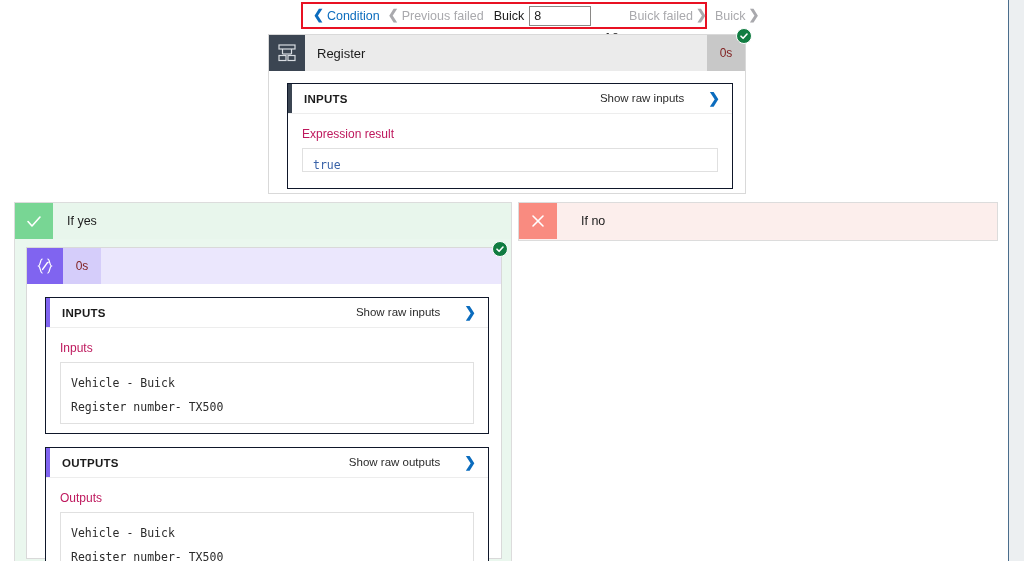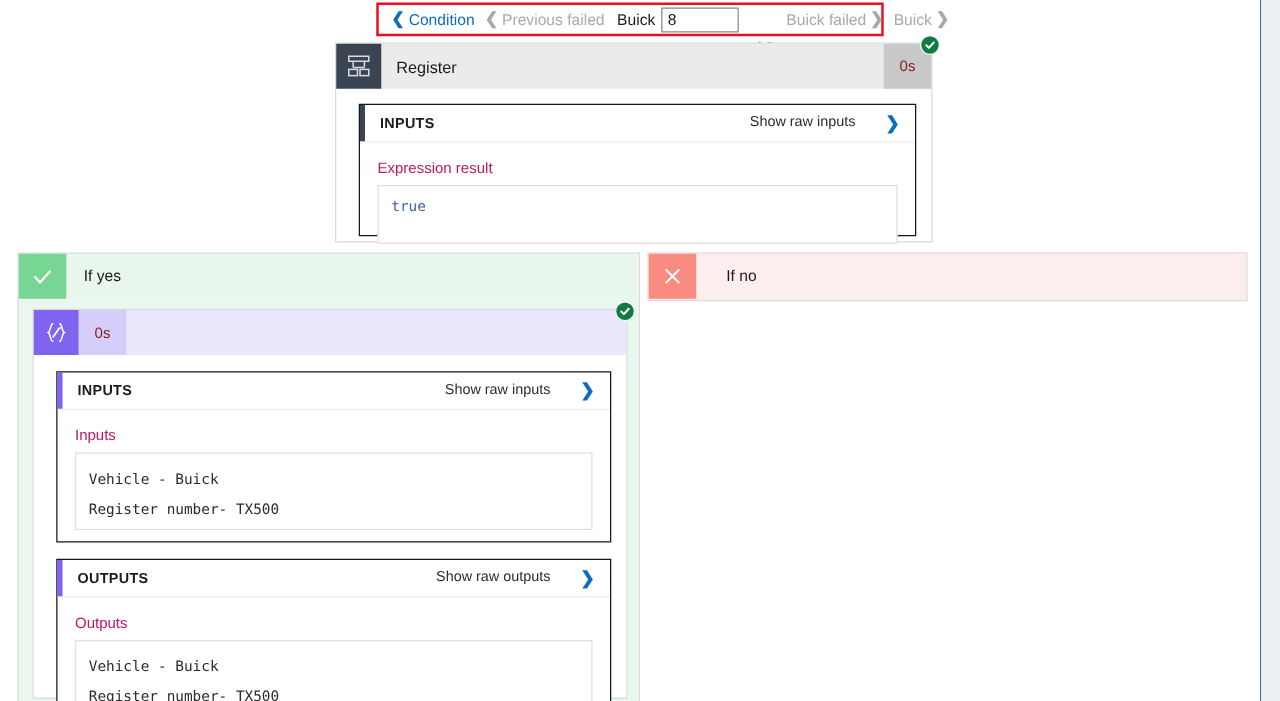--- a/index.html
+++ b/index.html
@@ -293,21 +293,21 @@
       <div class="io-head">
         <span class="io-accent dark"></span>
         <span class="io-label">INPUTS</span>
         <span class="io-raw">
           <span>Show raw inputs</span>
           <span class="chev">❯</span>
         </span>
       </div>
       <div class="io-body">
         <div class="io-body-label">Expression result</div>
-        <div class="io-value expr" style="height:47px;">
+        <div class="io-value expr" style="height:24px;">
           <div class="line">true</div>
         </div>
       </div>
     </div>
   </div>
 
   <div class="branch yes" style="left:14px; top:202px; width:498px; height:459px;">
     <div class="branch-head">
       <div class="branch-badge">
         <svg width="20" height="20" viewBox="0 0 20 20">

